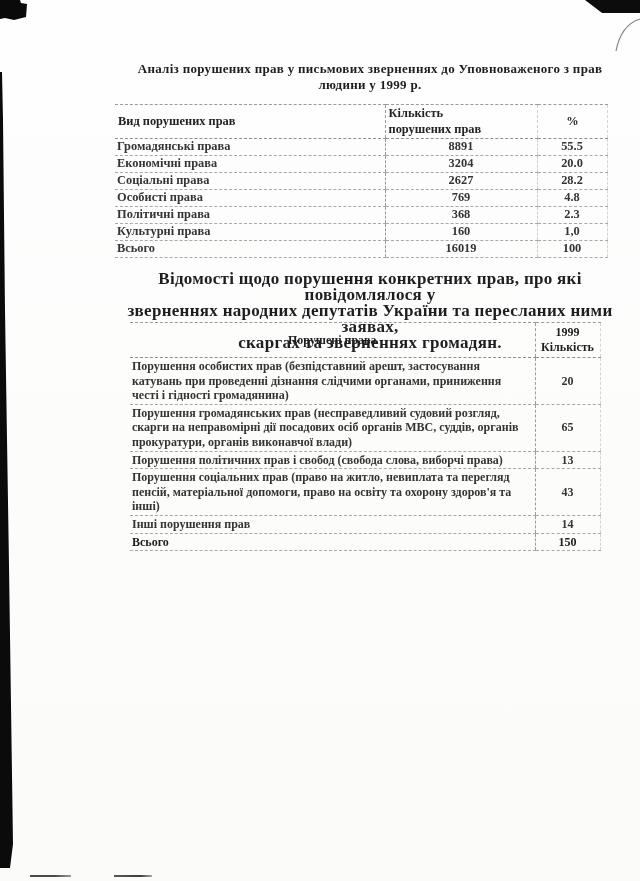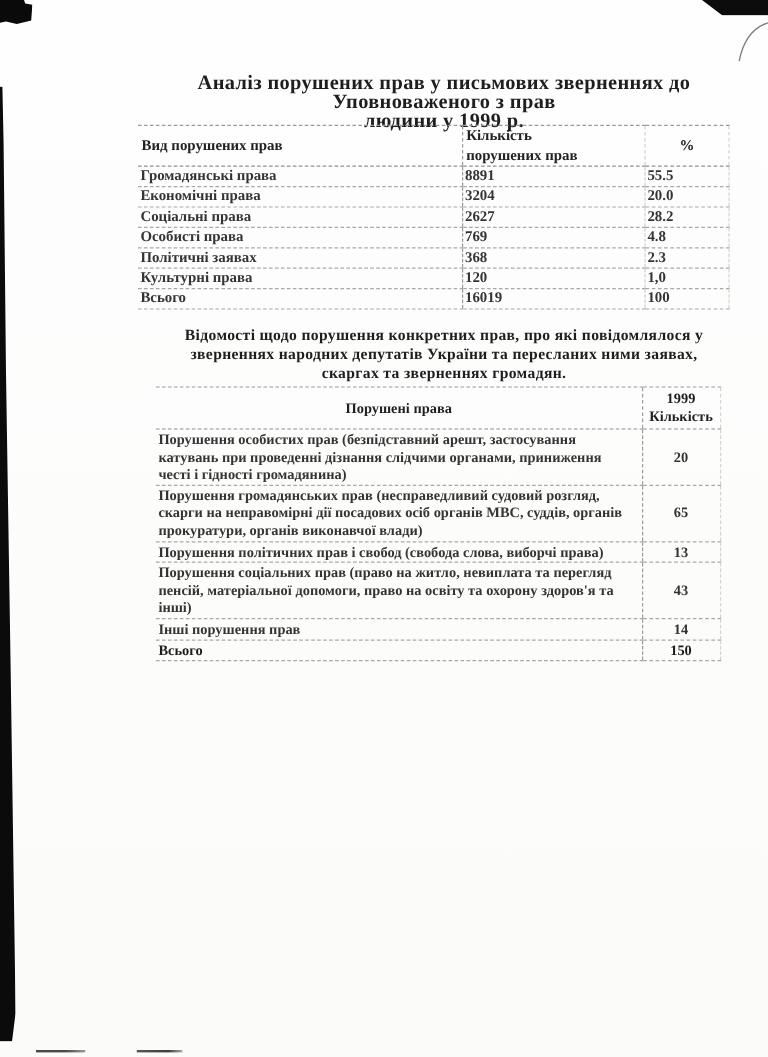--- a/index.html
+++ b/index.html
@@ -33,42 +33,42 @@
     clip-path: polygon(0 0, 2px 0, 3px 6%, 5px 30%, 9px 62%, 13px 97%, 10px 100%, 0 100%);
   }
   .bottom-dash { position: absolute; height: 2px; }
   .dash-1 { left: 30px; top: 875px; width: 41px; background: linear-gradient(90deg,#4a4a4a 60%, #9a9a9a); }
   .dash-2 { left: 114px; top: 875px; width: 38px; background: linear-gradient(90deg,#555 10%, #3d3d3d 70%, #aaa); }
 
   
   .doc-title {
     position: absolute; text-align: center;
     font-weight: bold; color: #1e1e1e;
-    font-size: 17px; line-height: 16px;
+    font-size: 13px; line-height: 16px;
     letter-spacing: 0.3px;
   }
   .title-1 { left: 105px; top: 61px; width: 530px; }
-  .title-2 { left: 110px; top: 271px; width: 520px; font-size: 13px; }
+  .title-2 { left: 110px; top: 271px; width: 520px; font-size: 17px; }
 
   
   table { border-collapse: collapse; table-layout: fixed; }
   td, th { font-weight: bold; color: #343434; overflow: hidden; }
 
   .tbl-1 { position: absolute; left: 115px; top: 104px; width: 492px; }
   .tbl-1 col.c1 { width: 270px; } .tbl-1 col.c2 { width: 152px; } .tbl-1 col.c3 { width: 70px; }
   .tbl-1 th, .tbl-1 td { font-size: 12.4px; line-height: 15.5px; }
   .tbl-1 thead th {
     border-top: 1px dashed #9a9a9a; border-bottom: 1px dashed #8f8f8f;
     color: #222; font-weight: bold; text-align: left; height: 31px;
     vertical-align: middle; padding: 1px 2px 1px 3px;
   }
   .tbl-1 tbody td { height: 17px; border-bottom: 1px dashed #a8a8a8; padding: 0 2px; }
   .tbl-1 .v-div { border-left: 1px dashed #9c9c9c; }
   .tbl-1 .v-div2 { border-left: 1px dashed #cfcfcf; }
-  .tbl-1 td.num, .tbl-1 td.pct { }
+  .tbl-1 td.num, .tbl-1 td.pct { text-align: center; }
   .tbl-1 th.pct-h { text-align: center; }
   .tbl-1 { border-right: 1px dashed #d4d4d2; }
   .hdr-two-line span { display: block; }
 
   .tbl-2 { position: absolute; left: 130px; top: 322px; width: 470px; }
   .tbl-2 col.c1 { width: 405px; } .tbl-2 col.c2 { width: 65px; }
   .tbl-2 th, .tbl-2 td { font-size: 12px; line-height: 14.6px; }
   .tbl-2 thead th {
     border-top: 1px dashed #9a9a9a; border-bottom: 1px dashed #8f8f8f;
     color: #1f1f1f; font-weight: bold; vertical-align: middle;
@@ -134,27 +134,27 @@
         <td>Соціальні права</td>
         <td class="num v-div">2627</td>
         <td class="pct v-div2">28.2</td>
       </tr>
       <tr>
         <td>Особисті права</td>
         <td class="num v-div">769</td>
         <td class="pct v-div2">4.8</td>
       </tr>
       <tr>
-        <td>Політичні заявах</td>
+        <td>Політичні права</td>
         <td class="num v-div">368</td>
         <td class="pct v-div2">2.3</td>
       </tr>
       <tr>
         <td>Культурні права</td>
-        <td class="num v-div">120</td>
+        <td class="num v-div">160</td>
         <td class="pct v-div2">1,0</td>
       </tr>
       <tr>
         <td>Всього</td>
         <td class="num v-div">16019</td>
         <td class="pct v-div2">100</td>
       </tr>
     </tbody>
   </table>
 

